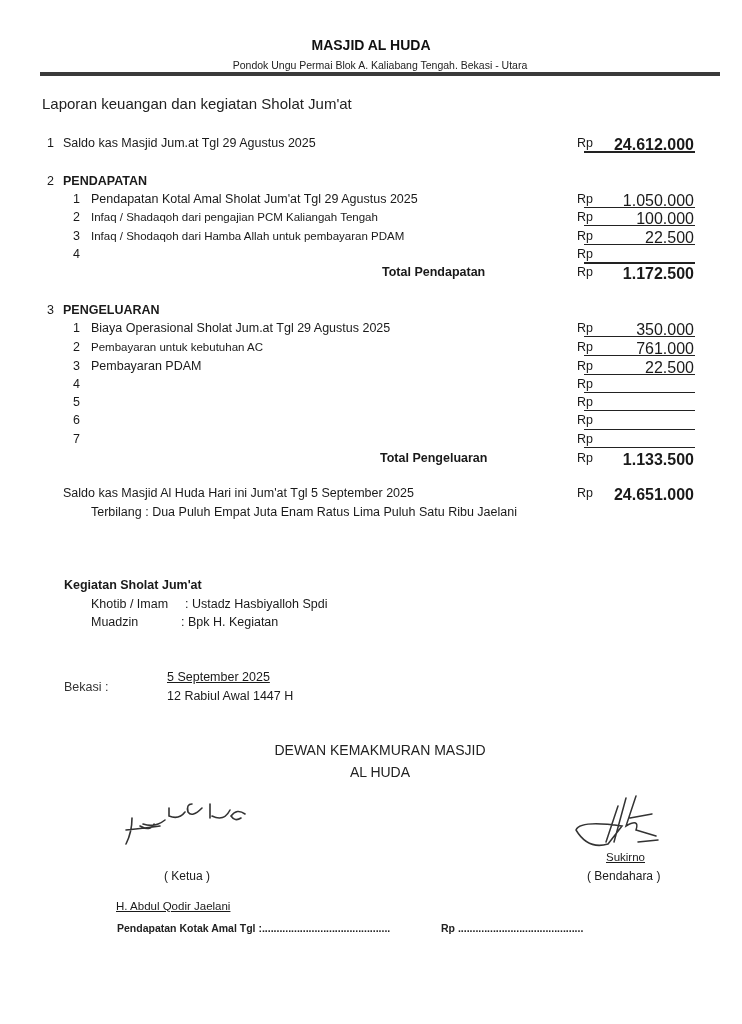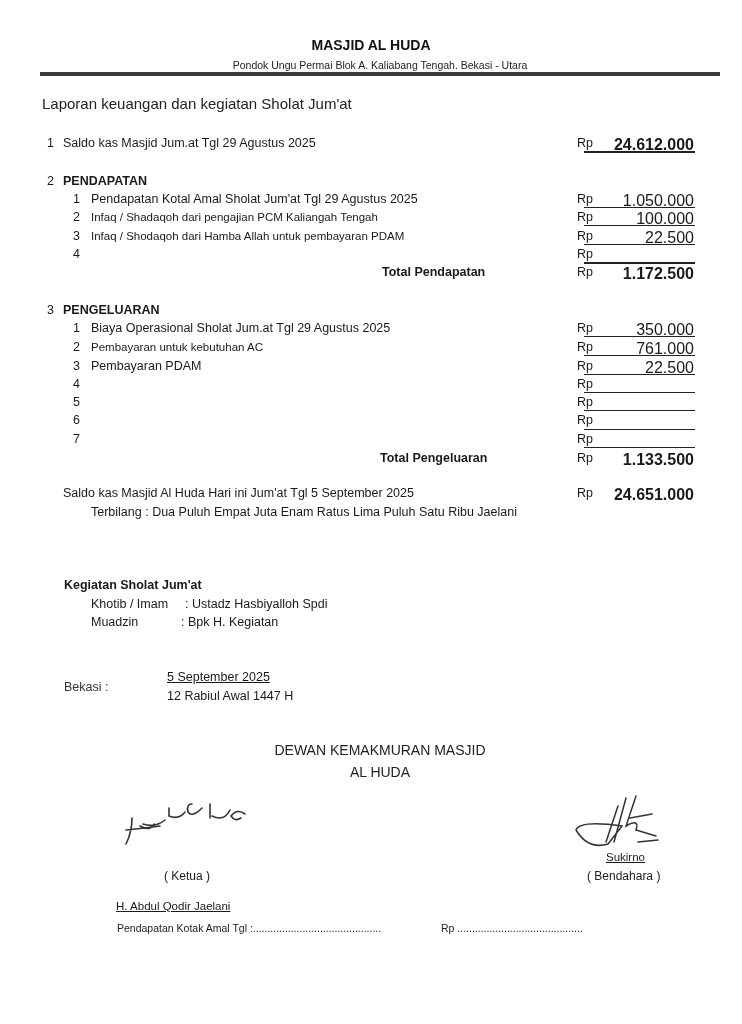--- a/index.html
+++ b/index.html
@@ -16,21 +16,21 @@
   .lbl.sm { font-size: 11.5px; }
   .bold { font-weight: bold; }
   .rp { font-size: 12.5px; left: 577px; }
   .amt { font-size: 16px; right: 48px; text-align: right; }
   .uline { left: 584px; width: 111px; height: 1px; background: #222; }
   .uline.thick { height: 2px; }
 
   .center-block { left: 0; width: 760px; text-align: center; font-size: 14px; color: #222; }
   .sig-name { font-size: 11.5px; text-decoration: underline; }
   .sig-role { font-size: 12px; }
-  .footer { font-size: 10.5px; color:#222; }
+  .footer { font-size: 10.5px; color:#222;font-weight:bold; }
   svg.sig { position: absolute; }
 </style>
 </head>
 <body>
 
 <div class="abs title">MASJID AL HUDA</div>
 <div class="abs subtitle">Pondok Ungu Permai Blok A. Kaliabang Tengah. Bekasi - Utara</div>
 <div class="abs rule"></div>
 <div class="abs report-heading">Laporan keuangan dan kegiatan Sholat Jum'at</div>
 

